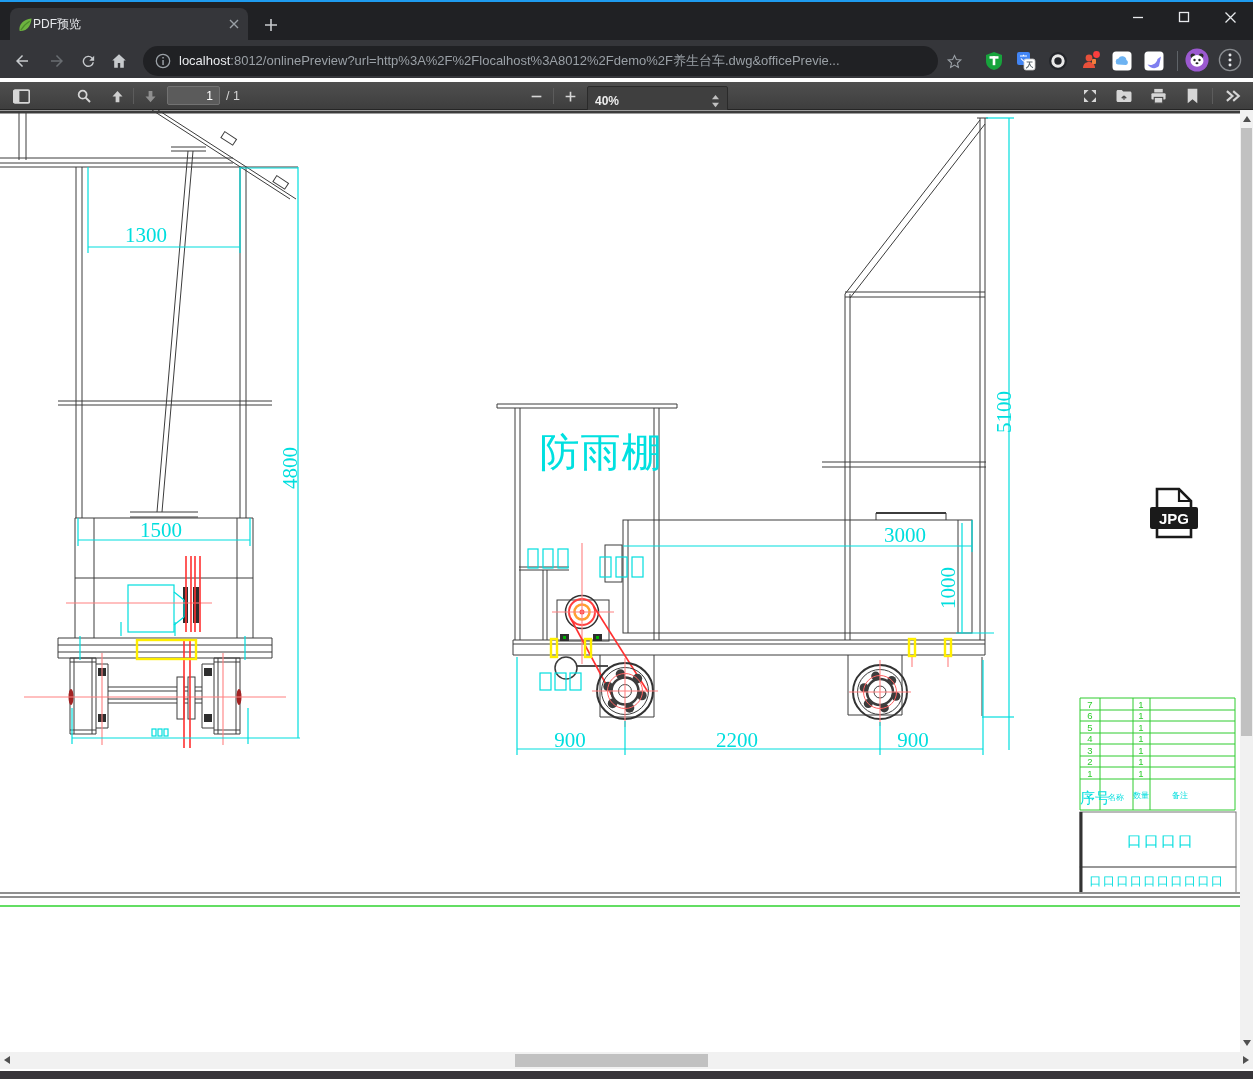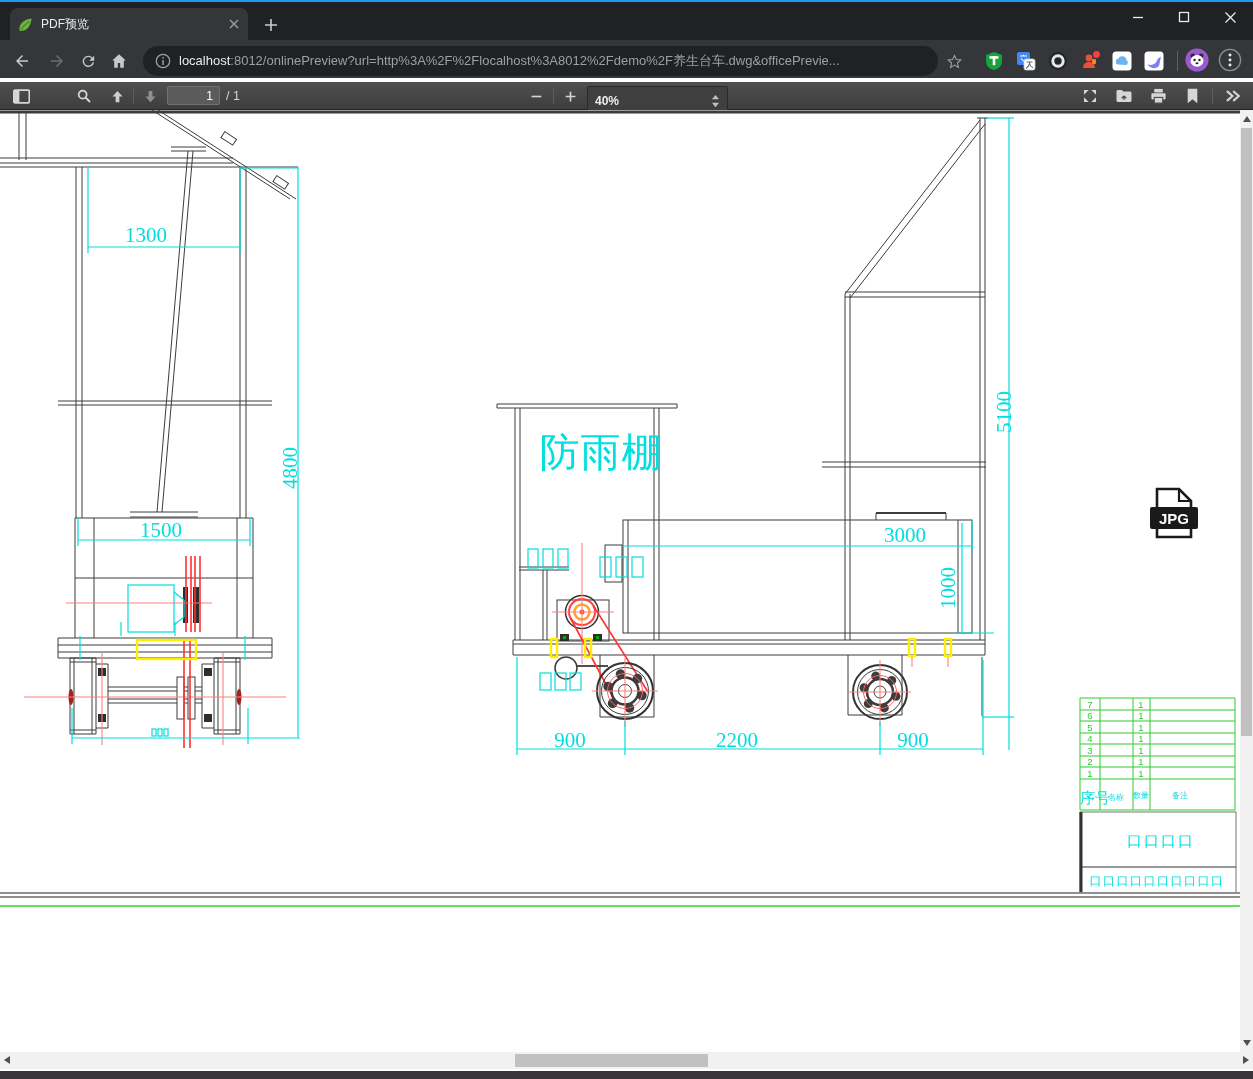--- a/index.html
+++ b/index.html
@@ -3,21 +3,21 @@
 <meta charset="utf-8">
 <style>
   html,body{margin:0;padding:0;background:#fff;font-family:"Liberation Sans",sans-serif;}
   .screen{position:relative;width:1253px;height:1079px;overflow:hidden;background:#fff;}
 
   
   .titlebar{position:absolute;top:0;left:0;width:100%;height:40px;background:#202124;}
   .focusline{position:absolute;top:0;left:0;width:100%;height:2px;background:#1e9bef;}
   .tab{position:absolute;left:10px;top:8px;width:238px;height:32px;background:#35363a;
        border-radius:8px 8px 0 0;display:flex;align-items:center;padding:0 8px;box-sizing:border-box;}
-  .tabtitle{color:#e8eaed;font-size:12px;margin-left:8px;flex:1;white-space:nowrap;overflow:hidden;}
+  .tabtitle{color:#e8eaed;font-size:12px;margin-left:0;flex:1;white-space:nowrap;overflow:hidden;}
   .newtab{position:absolute;left:258px;top:12px;width:26px;height:26px;display:flex;align-items:center;justify-content:center;}
   .wincontrols{position:absolute;right:0;top:2px;height:30px;display:flex;}
   .winbtn{width:46px;height:30px;display:flex;align-items:center;justify-content:center;}
 
   
   .navbar{position:absolute;top:40px;left:0;width:100%;height:38px;background:#35363a;}
   .navbtn{position:absolute;top:7px;width:28px;height:28px;display:flex;align-items:center;justify-content:center;border-radius:50%;}
   .omnibox{position:absolute;left:143px;top:6px;width:795px;height:30px;background:#202124;border-radius:15px;
            display:flex;align-items:center;overflow:hidden;}
   .urltext{font-size:13px;white-space:nowrap;overflow:hidden;}

